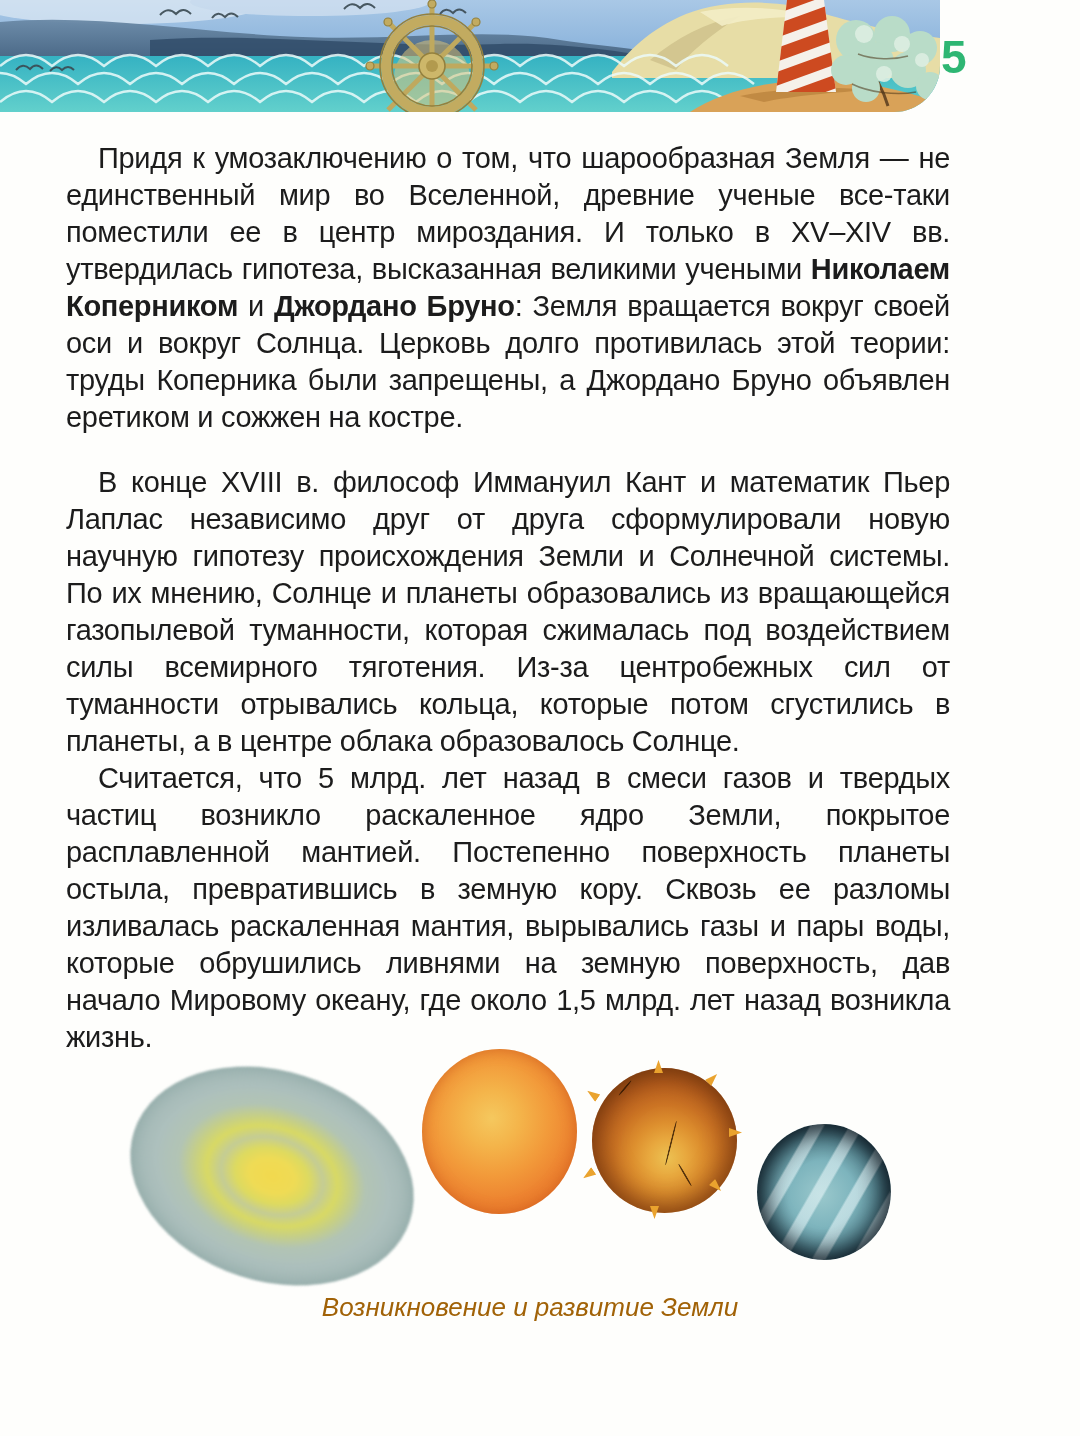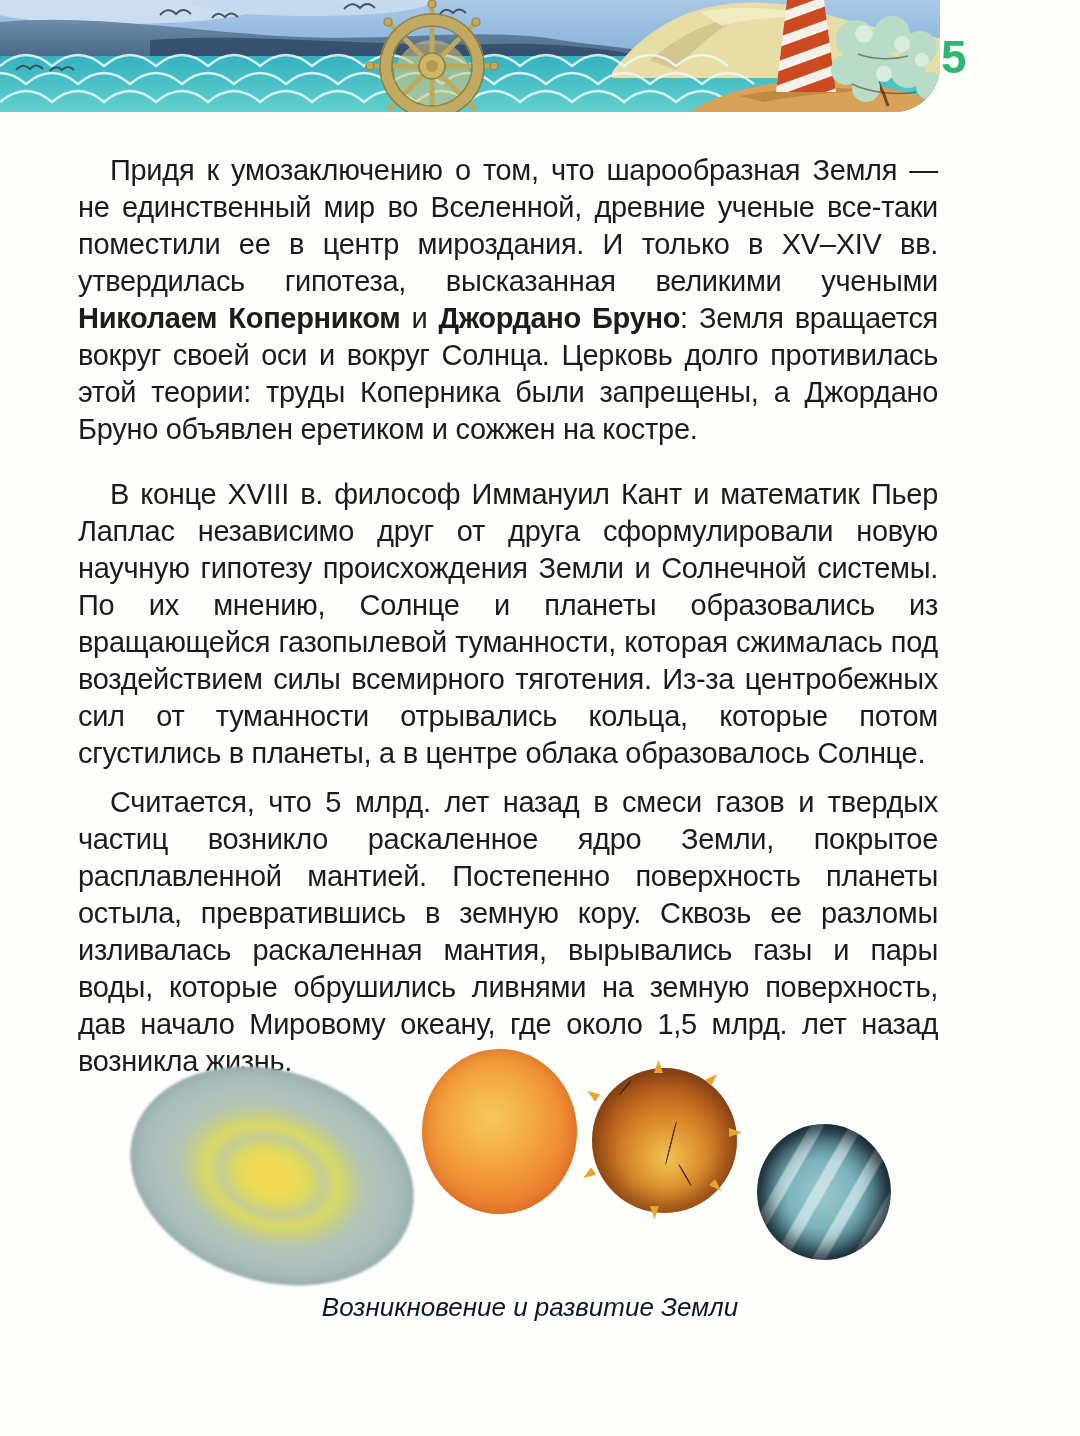--- a/index.html
+++ b/index.html
@@ -20,21 +20,21 @@
     position:absolute;left:941px;top:30px;width:60px;
     font-size:46px;font-weight:bold;color:#2eb673;
     font-family:"Liberation Sans", sans-serif;
   }
   
   .article{
     position:absolute;left:66px;top:140px;width:884px;
     font-size:29px;line-height:37px;letter-spacing:-0.3px;
     text-align:justify;
   }
-  .para{margin:12px;text-indent:32px;}
+  .para{margin:0;text-indent:32px;}
   .para.gap{margin-bottom:28px;}
   .para b{font-weight:bold;}
   
   .figure{
     position:absolute;left:70px;top:1040px;width:940px;height:300px;
   }
   .stage{position:absolute;}
   .nebula{
     left:57px;top:31px;width:290px;height:210px;border-radius:50%;
     transform:rotate(18deg);
@@ -76,21 +76,21 @@
     left:687px;top:84px;width:134px;height:136px;border-radius:50%;
     background:
       repeating-linear-gradient(120deg,
         rgba(240,250,252,0) 0 12px, rgba(238,250,252,.55) 14px 24px, rgba(240,250,252,0) 26px 34px),
       radial-gradient(circle at 48% 52%,
         #9ac8cc 0%, #7db4bd 34%, #54838e 58%, #27414c 80%, #142028 100%);
     box-shadow:inset 0 0 20px 8px rgba(8,18,26,.8);
   }
   .figcaption{
     position:absolute;left:0;top:252px;width:920px;text-align:center;
-    font-style:italic;font-size:26px;letter-spacing:0;color:#0f172a;
+    font-style:italic;font-size:26px;letter-spacing:0;color:#a16207;
   }
 </style>
 </head>
 <body>
 
 <div class="header-band">
   <svg width="940" height="112" viewBox="0 0 940 112">
     <defs>
       <linearGradient id="sky" x1="0" y1="0" x2="0" y2="1">
         <stop offset="0" stop-color="#a9c8e6"></stop>

